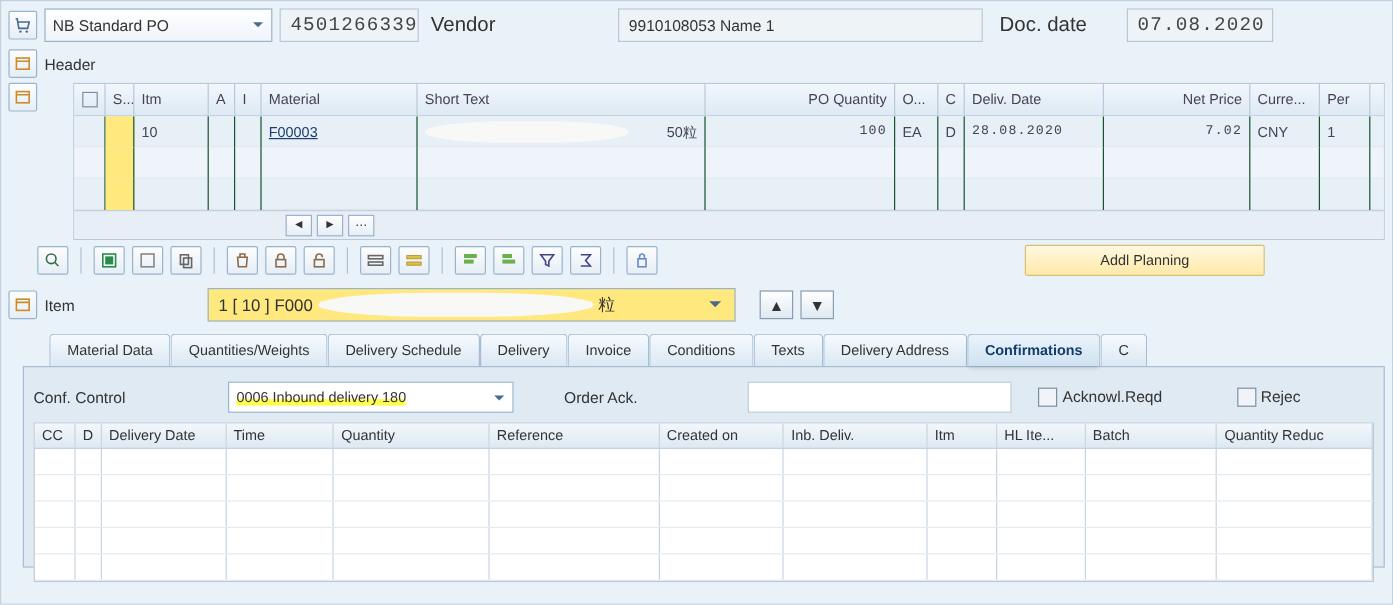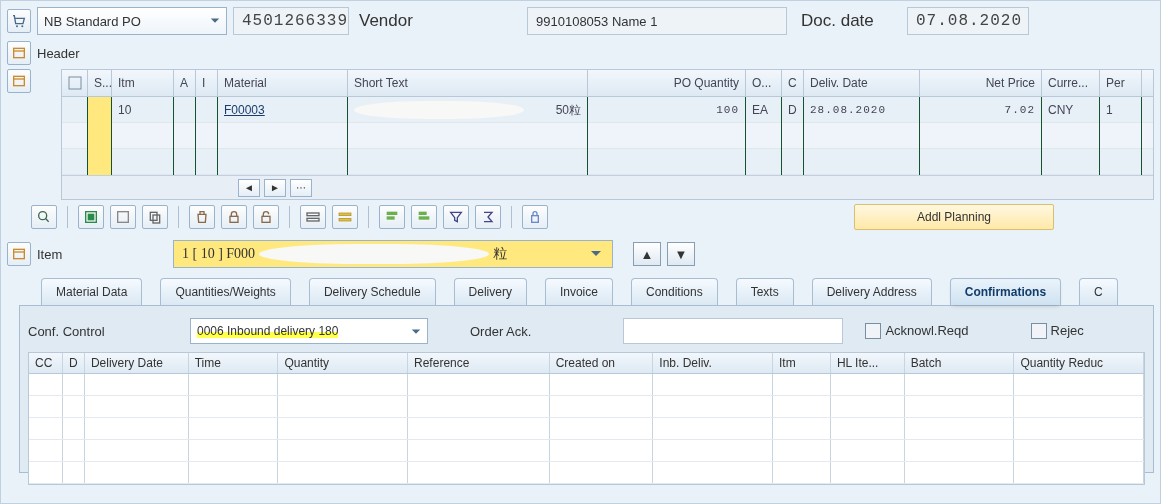--- a/index.html
+++ b/index.html
@@ -47,25 +47,25 @@
   .scrollbar{height:24px;background:#e7eef5;border-top:1px solid #c0d0e0;display:flex;align-items:center;gap:4px;padding:0 180px 0 176px;}
   .sb-btn{width:22px;height:18px;border:1px solid #99b3cc;background:linear-gradient(#fff,#e5eef6);display:flex;align-items:center;justify-content:center;font-size:10px;}
   
   .toolbar{display:flex;align-items:center;gap:6px;padding:4px 6px 4px 30px;}
   .toolbar .sep{width:1px;height:22px;background:#b0c0d0;margin:0 4px;}
   .tool-btn{width:26px;height:24px;border:1px solid #99b3cc;background:linear-gradient(#fdfdfd,#e5eef6);display:flex;align-items:center;justify-content:center;border-radius:2px;}
   .tool-btn svg{width:16px;height:16px;}
   .addl-btn{margin-left:auto;width:200px;height:26px;border:1px solid #d8c070;background:linear-gradient(#fff8e0,#ffe9a8);display:flex;align-items:center;justify-content:center;font-size:12px;color:#333;border-radius:2px;margin-right:100px;}
   
   .itemrow{display:flex;align-items:center;gap:6px;padding:6px;}
-  .item-dd{min-width:440px;height:28px;border:1px solid #99b3cc;background:#ffe97f;display:flex;align-items:center;padding:0 8px;position:relative;font-family:Liberation Serif, serif;font-size:14px;}
+  .item-dd{min-width:440px;height:28px;border:1px solid #99b3cc;background:#ffe97f;display:flex;align-items:center;padding:0 8px;position:relative;font-family:Liberation Sans, sans-serif;font-size:14px;}
   .item-dd .chev{position:absolute;right:10px;}
   .navbtn{width:28px;height:24px;border:1px solid #8a9cb0;background:linear-gradient(#fff,#dfe9f2);display:flex;align-items:center;justify-content:center;}
   
-  .tabs{display:flex;align-items:flex-end;margin:4px 0 0 40px;gap:18px;}
+  .tabs{display:flex;align-items:flex-end;margin:4px 0 0 40px;gap:0;}
   .tab{padding:6px 14px;border:1px solid #a8bdd1;border-bottom:none;background:linear-gradient(#f5faff,#dbe8f3);border-radius:4px 4px 0 0;font-size:12px;cursor:pointer;}
   .tab.active{background:linear-gradient(#eaf3fb,#cfe2f1);font-weight:bold;color:#123c6a;box-shadow:0 3px 4px -2px rgba(0,0,0,.15);}
   .panel{margin:0 6px 0 18px;border:1px solid #a8bdd1;background:#dfeaf3;padding:12px 8px 0 8px;height:168px;}
   .prow{display:flex;align-items:center;gap:12px;margin-bottom:8px;}
   .cc-dd{width:238px;height:26px;border:1px solid #99b3cc;background:#fff;display:flex;align-items:center;padding:0 6px;position:relative;font-size:12px;}
   .cc-hl{background:linear-gradient(transparent 60%,#ffff4d 60%);}
   .textbox{height:26px;border:1px solid #b8c8d8;background:#fff;flex:0 0 220px;}
   .chk{width:16px;height:16px;border:1px solid #7a8ea2;background:#f0f4f8;display:inline-block;margin-right:4px;vertical-align:middle;}
   
   .subgrid{border:1px solid #b8c8d8;background:#fff;}
@@ -101,21 +101,21 @@
         </svg>
     </div>
     <div class="dropdown" style="width:190px;">
       <span>NB Standard PO</span>
       <svg class="chev" viewBox="0 0 12 12">
           <path fill="#4a6a8a" d="M1 3l5 5 5-5z"></path>
         </svg>
     </div>
     <div class="readonly-field" style="width:116px;">4501266339</div>
     <span class="label" style="width:150px;">Vendor</span>
-    <div class="input-flat ro" style="width:260px;margin-left:12px;">9910108053 Name 1</div>
+    <div class="input-flat ro" style="width:304px;">9910108053 Name 1</div>
     <span class="label" style="margin-left:8px;width:100px;">Doc. date</span>
     <div class="readonly-field" style="width:122px;">07.08.2020</div>
   </div>
 
   <div class="exprow">
     <div class="icon-btn">
       <svg viewBox="0 0 24 24">
           <rect x="4" y="5" width="16" height="14" fill="none" stroke="#cc8a2a" stroke-width="2"></rect>
           <path d="M4 9h16" stroke="#cc8a2a" stroke-width="2"></path>
         </svg>

